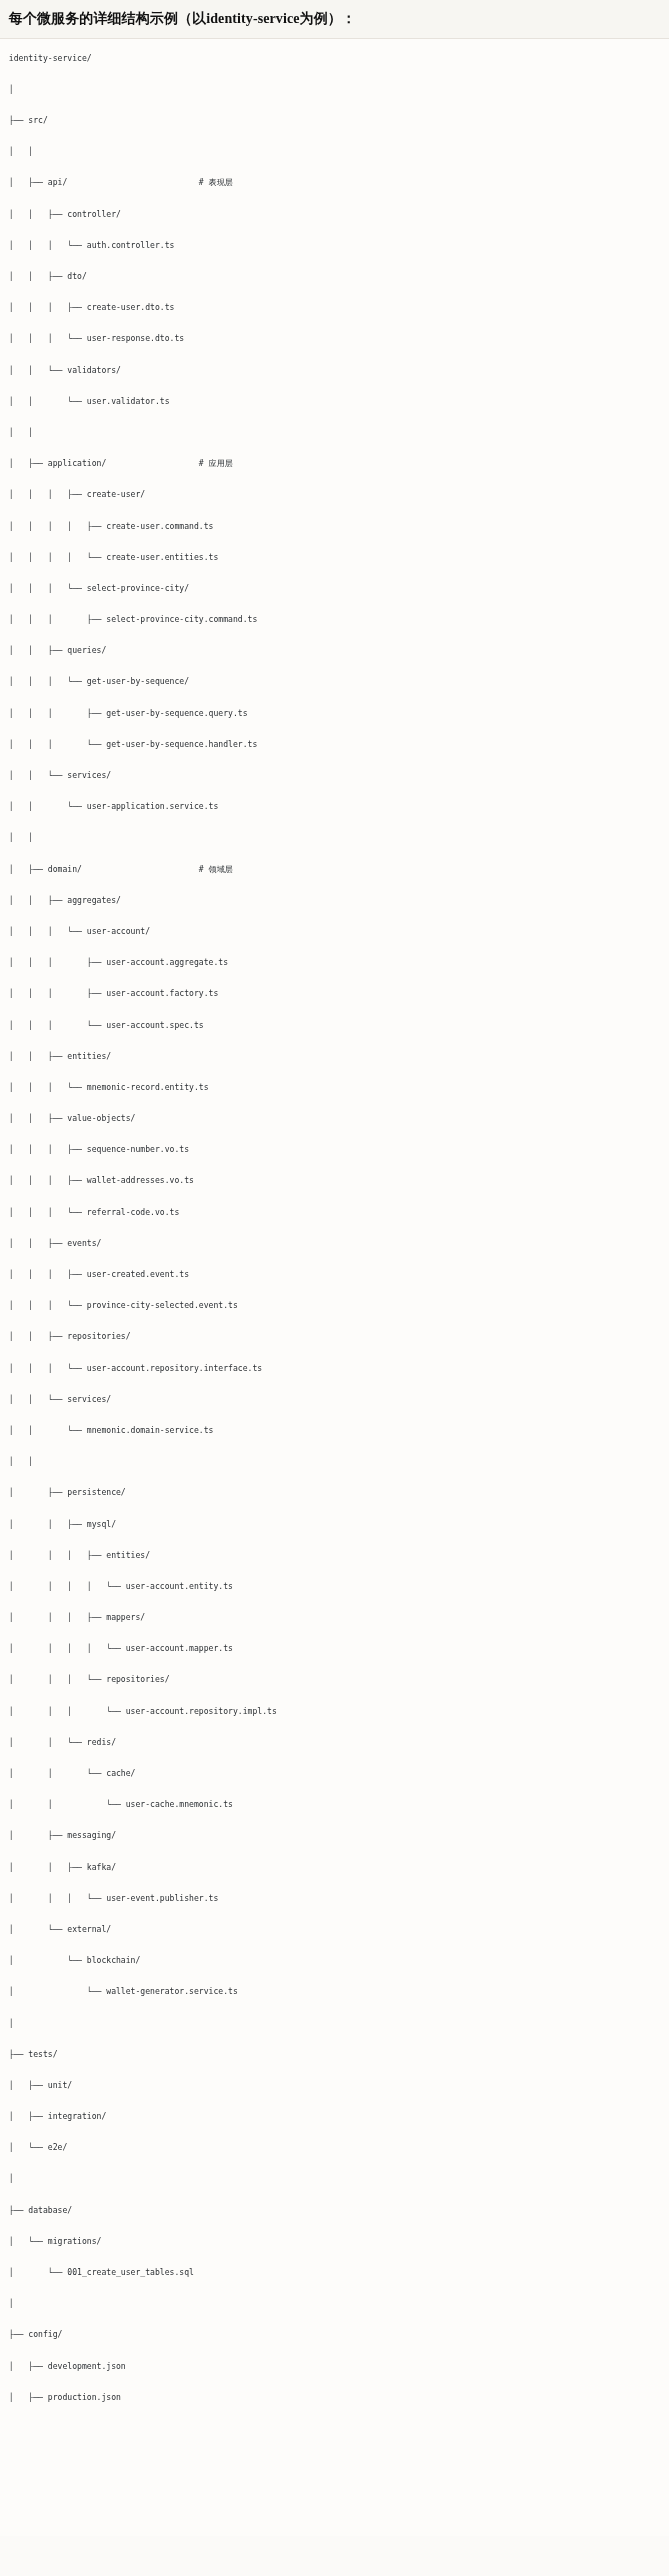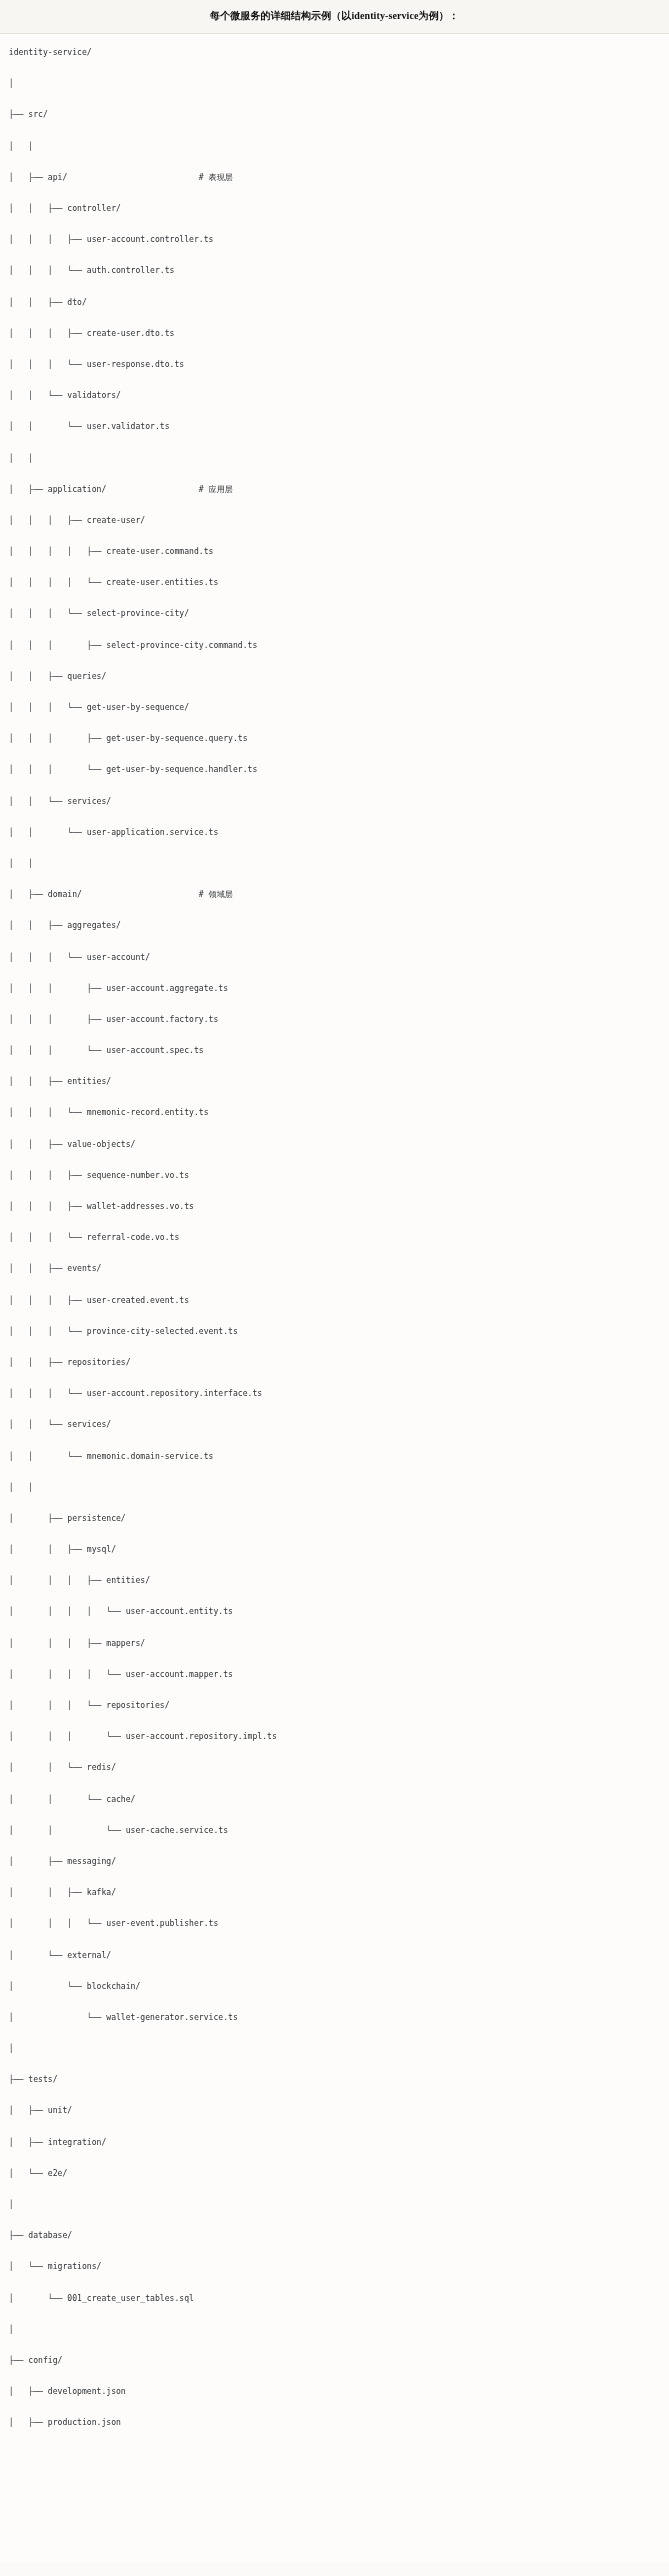--- a/index.html
+++ b/index.html
@@ -23,25 +23,24 @@
 
   
   .heading-block {
     padding: 8.8px 8.8px 10px 8.8px;
     border-bottom: 0.6px solid #e6e2dc;
     background: #f7f6f2;
   }
   .heading-title {
     font-family: "Liberation Serif", serif;
     font-weight: bold;
-    font-size: 10px;
+    font-size: 14px;
     line-height: 1.4;
     color: #111111;
     letter-spacing: 0.1px;
-    text-align: center;
   }
 
   
   .tree-block {
     background: #fdfcfa;
     padding: 11.3px 8.8px 6.3px 8.8px;
   }
   pre.tree {
     margin: 0;
     font-family: "DejaVu Sans Mono", "Liberation Mono", monospace;
@@ -70,21 +69,20 @@
     <div class="heading-title">每个微服务的详细结构示例（以identity-service为例）：</div>
   </div>
 
   <div class="tree-block">
     <pre class="tree" id="tree-pre"><span class="tree-line">identity-service/</span>
 <span class="tree-line">│</span>
 <span class="tree-line">├── src/</span>
 <span class="tree-line">│   │</span>
 <span class="tree-line">│   ├── api/                           <span class="cmt"># 表现层</span></span>
 <span class="tree-line">│   │   ├── controller/</span>
-<span class="tree-line">│   │   │   ├── user-account.controller.ts</span>
 <span class="tree-line">│   │   │   └── auth.controller.ts</span>
 <span class="tree-line">│   │   ├── dto/</span>
 <span class="tree-line">│   │   │   ├── create-user.dto.ts</span>
 <span class="tree-line">│   │   │   └── user-response.dto.ts</span>
 <span class="tree-line">│   │   └── validators/</span>
 <span class="tree-line">│   │       └── user.validator.ts</span>
 <span class="tree-line">│   │</span>
 <span class="tree-line">│   ├── application/                   <span class="cmt"># 应用层</span></span>
 <span class="tree-line">│   │   │   ├── create-user/</span>
 <span class="tree-line">│   │   │   │   ├── create-user.command.ts</span>
@@ -121,21 +119,21 @@
 <span class="tree-line">│       ├── persistence/</span>
 <span class="tree-line">│       │   ├── mysql/</span>
 <span class="tree-line">│       │   │   ├── entities/</span>
 <span class="tree-line">│       │   │   │   └── user-account.entity.ts</span>
 <span class="tree-line">│       │   │   ├── mappers/</span>
 <span class="tree-line">│       │   │   │   └── user-account.mapper.ts</span>
 <span class="tree-line">│       │   │   └── repositories/</span>
 <span class="tree-line">│       │   │       └── user-account.repository.impl.ts</span>
 <span class="tree-line">│       │   └── redis/</span>
 <span class="tree-line">│       │       └── cache/</span>
-<span class="tree-line">│       │           └── user-cache.service.ts</span>
+<span class="tree-line">│       │           └── user-cache.mnemonic.ts</span>
 <span class="tree-line">│       ├── messaging/</span>
 <span class="tree-line">│       │   ├── kafka/</span>
 <span class="tree-line">│       │   │   └── user-event.publisher.ts</span>
 <span class="tree-line">│       └── external/</span>
 <span class="tree-line">│           └── blockchain/</span>
 <span class="tree-line">│               └── wallet-generator.service.ts</span>
 <span class="tree-line">│</span>
 <span class="tree-line">├── tests/</span>
 <span class="tree-line">│   ├── unit/</span>
 <span class="tree-line">│   ├── integration/</span>

